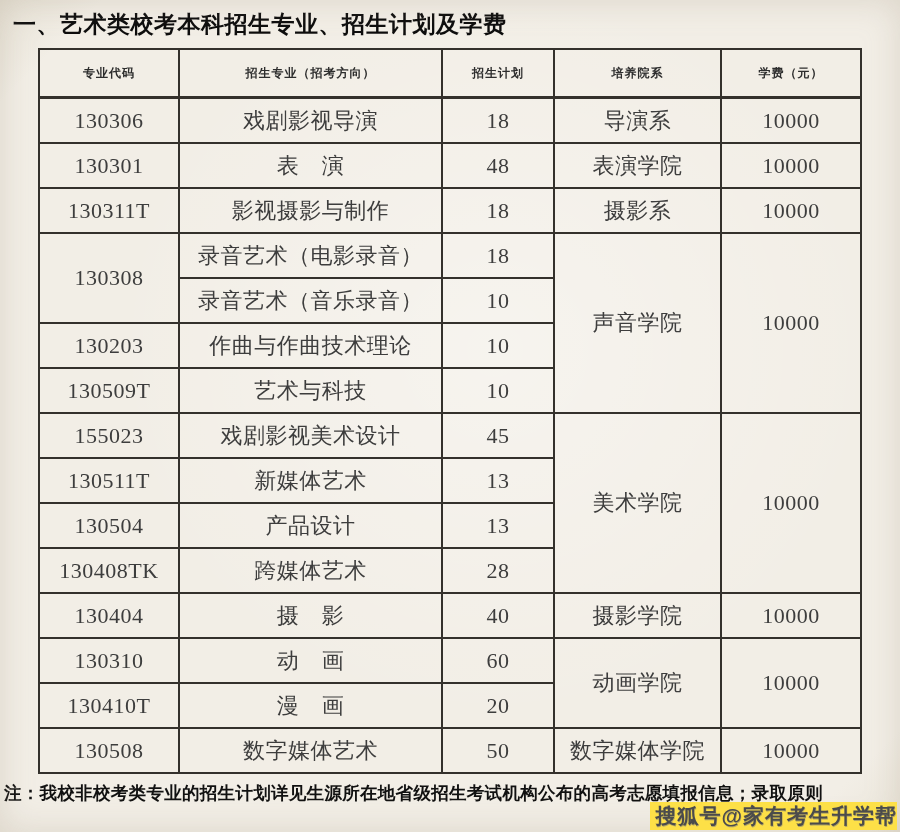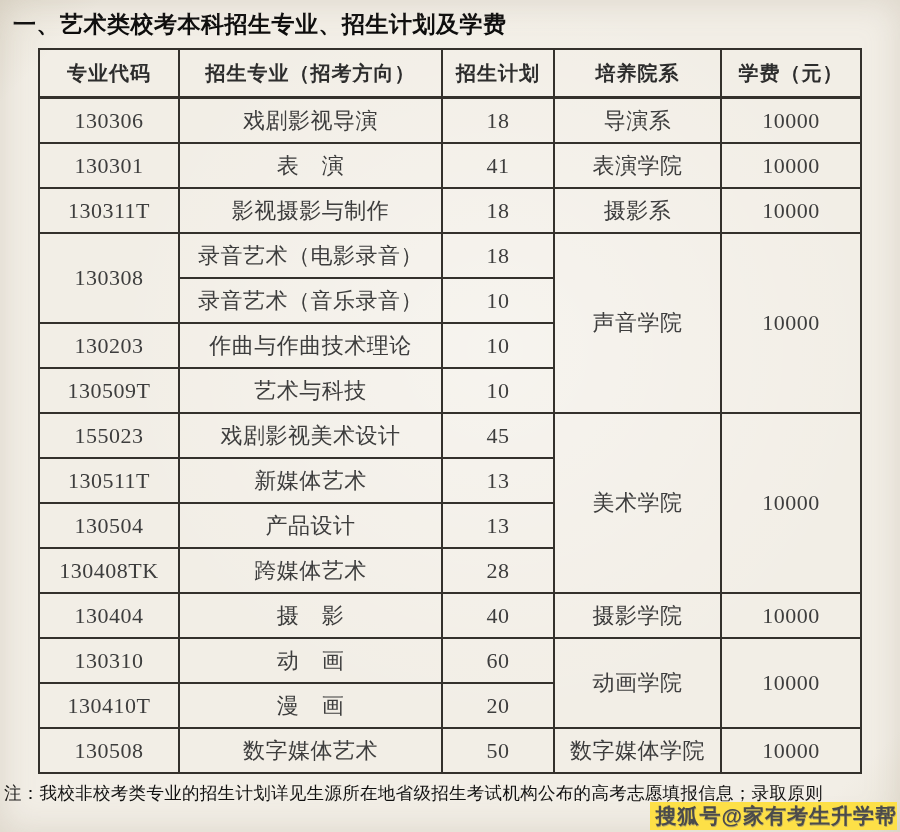--- a/index.html
+++ b/index.html
@@ -46,37 +46,37 @@
   .admissions th, .admissions td {
     border: 2px solid #34312c;
     text-align: center;
     vertical-align: middle;
     padding: 0;
     overflow: hidden;
     white-space: nowrap;
   }
   .admissions th {
     height: 46px;
-    font-size: 20px;
+    font-size: 12px;
     font-weight: bold;
     letter-spacing: 1px;
     color: #2d2d2d;
     border-bottom-width: 3px;
   }
   .admissions td {
     height: 43px;
     font-size: 22px;
     letter-spacing: 0.5px;
     color: #3d3d3d;
   }
   .notes {
     margin: 5px 0 0 4px;
     width: 893px;
     font-family: "Liberation Sans", sans-serif;
-    font-weight: normal;
+    font-weight: bold;
     font-size: 17.5px;
     line-height: 29px;
     letter-spacing: 0.3px;
     color: #111111;
   }
   .notes p { margin: 0; white-space: nowrap; }
   .watermark {
     position: absolute;
     right: 3px;
     bottom: 2px;
@@ -118,21 +118,21 @@
       <tr>
         <td>130306</td>
         <td>戏剧影视导演</td>
         <td>18</td>
         <td>导演系</td>
         <td>10000</td>
       </tr>
       <tr>
         <td>130301</td>
         <td>表　演</td>
-        <td>41</td>
+        <td>48</td>
         <td>表演学院</td>
         <td>10000</td>
       </tr>
       <tr>
         <td>130311T</td>
         <td>影视摄影与制作</td>
         <td>18</td>
         <td>摄影系</td>
         <td>10000</td>
       </tr>

